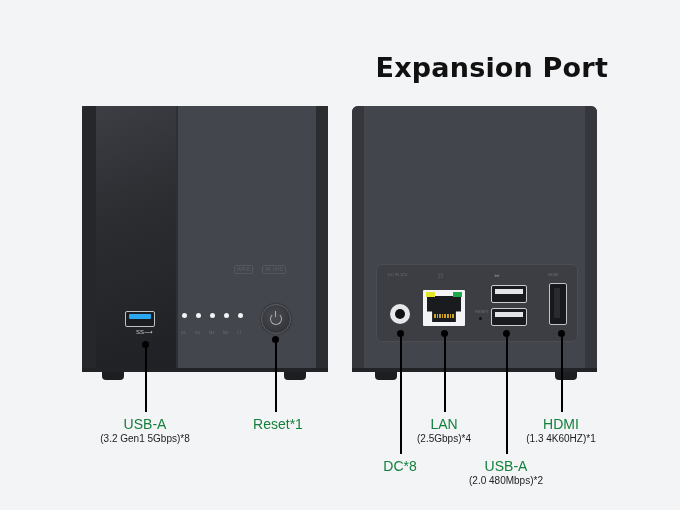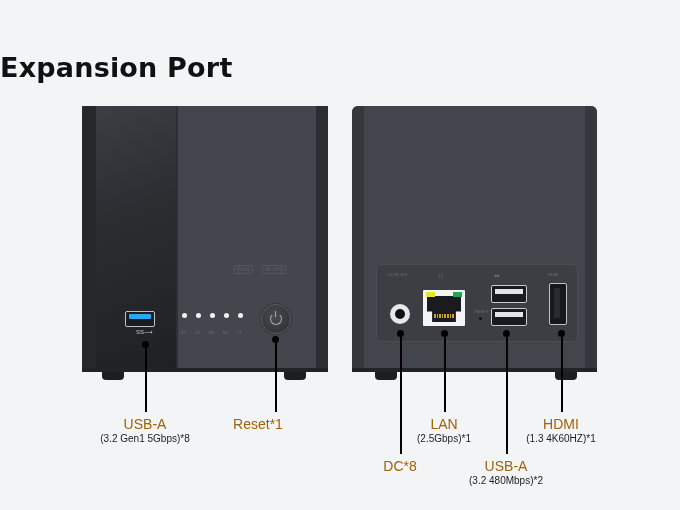--- a/index.html
+++ b/index.html
@@ -1,18 +1,18 @@
 <!DOCTYPE html>
 <html><head>
 <meta charset="utf-8">
 <style>
   html,body{margin:0;padding:0;}
   body{width:680px;height:510px;background:#f3f4f6;position:relative;overflow:hidden;font-family:"Liberation Sans","DejaVu Sans",sans-serif;}
   .abs{position:absolute;}
-  .title{left:0;top:52px;width:608px;text-align:left;font-family:"DejaVu Sans",sans-serif;font-weight:bold;font-size:27px;color:#111;letter-spacing:0.2px;}
+  .title{left:0;top:52px;width:608px;text-align:right;font-family:"DejaVu Sans",sans-serif;font-weight:bold;font-size:27px;color:#111;letter-spacing:0.2px;}
   .front{left:82px;top:106px;width:246px;height:264px;background:#2e3035;}
   .front-left{left:96px;top:106px;width:80px;height:264px;background:linear-gradient(160deg,#3c3e44 0%,#2b2d31 40%,#1f2024 100%);}
   .front-panel{left:178px;top:106px;width:138px;height:262px;background:#44464d;}
   .front-edge-l{left:82px;top:106px;width:14px;height:264px;background:#26272b;border-radius:6px 0 0 2px;}
   .front-edge-r{left:316px;top:106px;width:12px;height:264px;background:#2c2d31;border-radius:0 6px 2px 0;}
   .back{left:352px;top:106px;width:245px;height:266px;background:#43454c;border-radius:6px 6px 2px 2px;}
   .back-edge-l{left:352px;top:106px;width:12px;height:266px;background:#35373c;border-radius:6px 0 0 2px;}
   .back-edge-r{left:585px;top:106px;width:12px;height:266px;background:#35373c;border-radius:0 6px 2px 0;}
   .back-recess{left:376px;top:264px;width:200px;height:76px;background:#3c3e44;border-radius:6px;border:1px solid #4b4d54;}
   .foot{width:22px;height:8px;background:#1d1e21;border-radius:0 0 4px 4px;}
@@ -36,21 +36,21 @@
   .lan .lg{position:absolute;right:3px;top:2px;width:9px;height:5px;background:#1fa84c;}
   .lan .pins{position:absolute;left:11px;top:24px;width:20px;height:4px;background:repeating-linear-gradient(90deg,#c9a227 0 1.5px,transparent 1.5px 2.6px);}
   .reset-hole{left:479px;top:317px;width:3px;height:3px;border-radius:50%;background:#111;}
   .usb2{width:34px;height:16px;background:#1a1b1e;border:1px solid #c9ccd1;border-radius:2px;}
   .usb2 .tongue{position:absolute;left:3px;top:3px;width:28px;height:5px;background:#e3e4e7;}
   .hdmi{left:549px;top:283px;width:16px;height:40px;background:#17181b;border:1px solid #bfc2c7;border-radius:2px;clip-path:polygon(0 0,100% 0,100% 100%,0 100%);}
   .hdmi .inner{position:absolute;left:4px;top:4px;width:6px;height:30px;background:#2a2b2f;}
   
   .dot{width:7px;height:7px;background:#000;border-radius:50%;}
   .line{width:1.5px;background:#000;}
-  .lbl{text-align:center;color:#a16207;}
+  .lbl{text-align:center;color:#15803d;}
   .lbl-main{font-size:14px;}
   .lbl-sub{font-size:10px;color:#222;}
 </style>
 </head>
 <body>
 
 <div class="abs title">Expansion Port</div>
 
 <div>
   <div class="abs front"></div>
@@ -123,41 +123,41 @@
 <div>
   <div class="abs dot" style="left:142px;top:341px;"></div>
   <div class="abs line" style="left:145px;top:344px;height:68px;"></div>
   <div class="abs lbl lbl-main" style="left:85px;top:416px;width:120px;">USB-A</div>
   <div class="abs lbl lbl-sub" style="left:75px;top:433px;width:140px;">(3.2 Gen1 5Gbps)*8</div>
 </div>
 
 <div>
   <div class="abs dot" style="left:272px;top:336px;"></div>
   <div class="abs line" style="left:275px;top:339px;height:73px;"></div>
-  <div class="abs lbl lbl-main" style="left:208px;top:416px;width:100px;">Reset*1</div>
+  <div class="abs lbl lbl-main" style="left:228px;top:416px;width:100px;">Reset*1</div>
 </div>
 
 <div>
   <div class="abs dot" style="left:397px;top:330px;"></div>
   <div class="abs line" style="left:400px;top:333px;height:121px;"></div>
   <div class="abs lbl lbl-main" style="left:365px;top:458px;width:70px;">DC*8</div>
 </div>
 
 <div>
   <div class="abs dot" style="left:441px;top:330px;"></div>
   <div class="abs line" style="left:444px;top:333px;height:79px;"></div>
   <div class="abs lbl lbl-main" style="left:404px;top:416px;width:80px;">LAN</div>
-  <div class="abs lbl lbl-sub" style="left:394px;top:433px;width:100px;">(2.5Gbps)*1</div>
+  <div class="abs lbl lbl-sub" style="left:394px;top:433px;width:100px;">(2.5Gbps)*4</div>
 </div>
 
 <div>
   <div class="abs dot" style="left:503px;top:330px;"></div>
   <div class="abs line" style="left:506px;top:333px;height:121px;"></div>
   <div class="abs lbl lbl-main" style="left:456px;top:458px;width:100px;">USB-A</div>
-  <div class="abs lbl lbl-sub" style="left:446px;top:475px;width:120px;">(3.2 480Mbps)*2</div>
+  <div class="abs lbl lbl-sub" style="left:446px;top:475px;width:120px;">(2.0 480Mbps)*2</div>
 </div>
 
 <div>
   <div class="abs dot" style="left:558px;top:330px;"></div>
   <div class="abs line" style="left:561px;top:333px;height:79px;"></div>
   <div class="abs lbl lbl-main" style="left:516px;top:416px;width:90px;">HDMI</div>
   <div class="abs lbl lbl-sub" style="left:501px;top:433px;width:120px;">(1.3 4K60HZ)*1</div>
 </div>
 
 </body></html>

